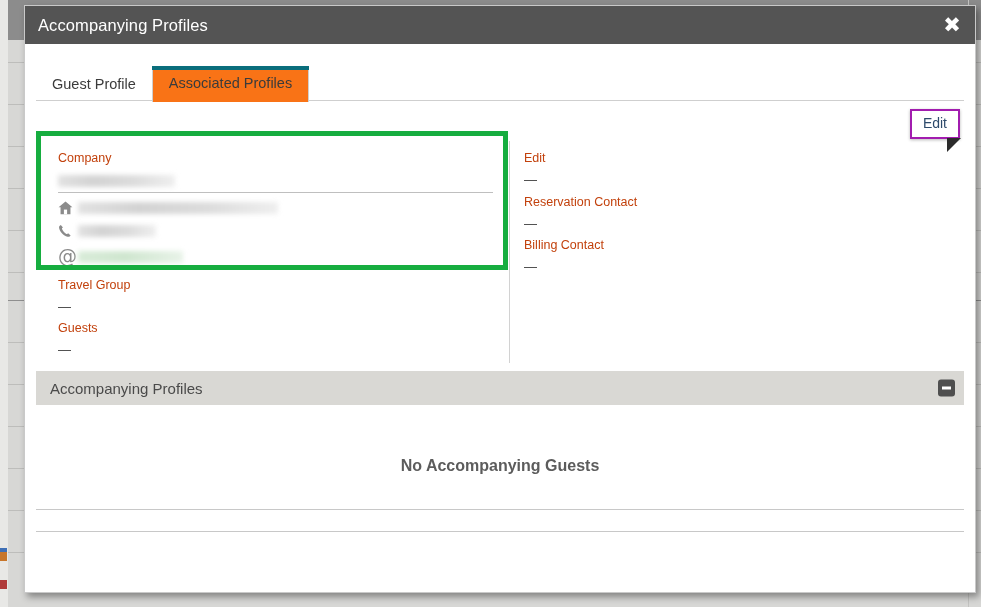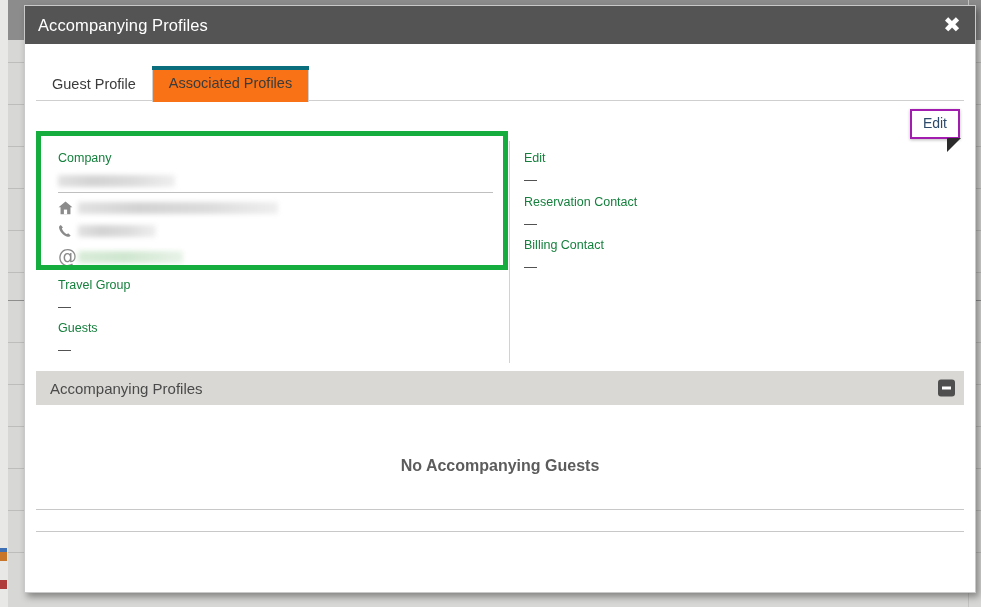--- a/index.html
+++ b/index.html
@@ -248,21 +248,21 @@
     box-sizing: border-box;
     z-index: 5;
     pointer-events: none;
   }
 
   .field {
     position: absolute;
   }
   .field-label {
     font-size: 12.5px;
-    color: #15803d;
+    color: #c2410c;
     white-space: nowrap;
   }
   .field-value-dash {
     font-size: 13px;
     color: #3a3a3a;
     margin-top: 7px;
     letter-spacing: 0;
   }
 
   

